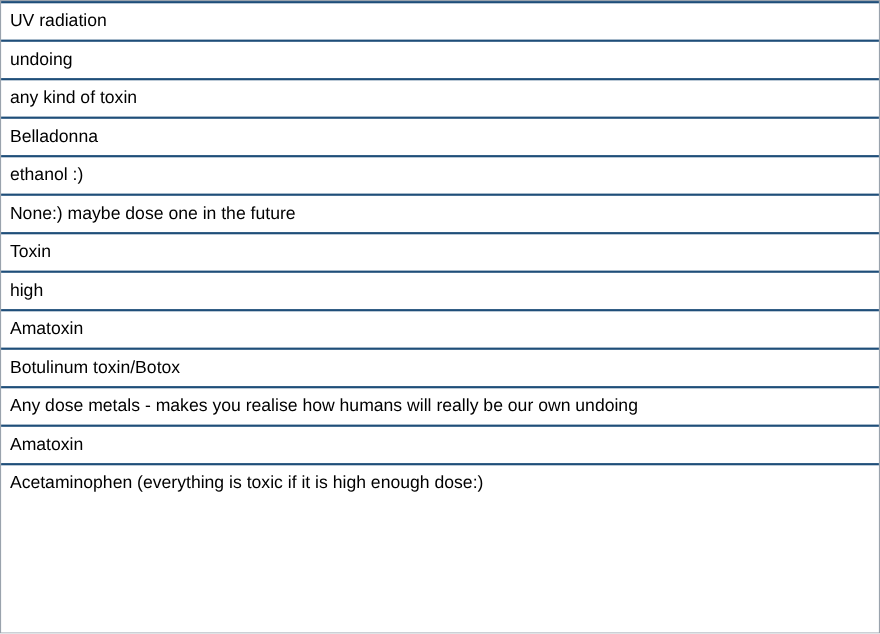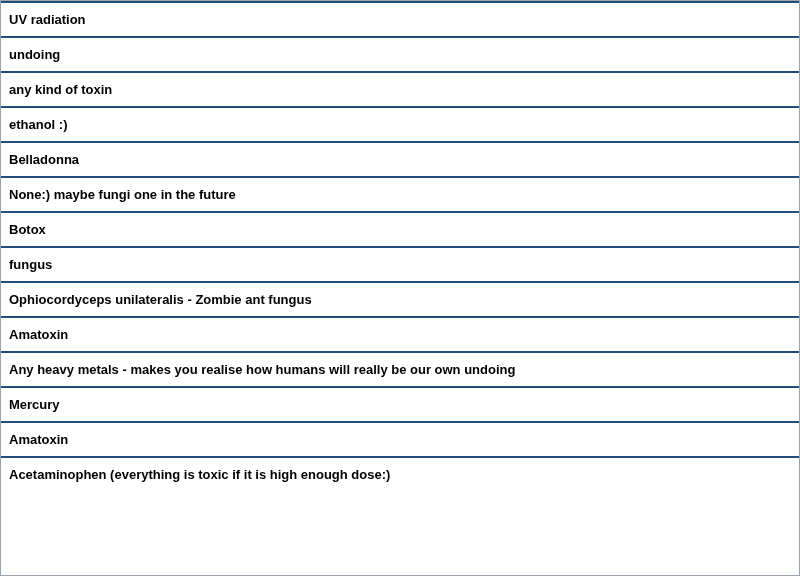--- a/index.html
+++ b/index.html
@@ -27,30 +27,29 @@
     flex-direction: column;
   }
   .table {
     width: 100%;
     border-collapse: collapse;
     table-layout: fixed;
   }
   .row-cell {
     height: 33px;
     padding: 0 0 0 8px;
-    font-size: 13px;
+    font-size: 16px;
     line-height: 33px;
     color: #000000;
     border-bottom: 2px solid #1f4e79;
     border-top: none;
     white-space: nowrap;
     overflow: hidden;
     text-overflow: clip;
     vertical-align: middle;
-    font-weight: bold;
   }
   .table tr:first-child .row-cell {
     border-top: 2px solid #1f4e79;
   }
   .table tr:last-child .row-cell {
     border-bottom: none;
   }
 </style>
 </head>
 <body>
@@ -61,45 +60,42 @@
       <tr>
         <td class="row-cell">UV radiation</td>
       </tr>
       <tr>
         <td class="row-cell">undoing</td>
       </tr>
       <tr>
         <td class="row-cell">any kind of toxin</td>
       </tr>
       <tr>
+        <td class="row-cell">Belladonna</td>
+      </tr>
+      <tr>
         <td class="row-cell">ethanol :)</td>
       </tr>
       <tr>
-        <td class="row-cell">Belladonna</td>
+        <td class="row-cell">None:) maybe dose one in the future</td>
       </tr>
       <tr>
-        <td class="row-cell">None:) maybe fungi one in the future</td>
+        <td class="row-cell">Toxin</td>
       </tr>
       <tr>
-        <td class="row-cell">Botox</td>
-      </tr>
-      <tr>
-        <td class="row-cell">fungus</td>
-      </tr>
-      <tr>
-        <td class="row-cell">Ophiocordyceps unilateralis - Zombie ant fungus</td>
+        <td class="row-cell">high</td>
       </tr>
       <tr>
         <td class="row-cell">Amatoxin</td>
       </tr>
       <tr>
-        <td class="row-cell">Any heavy metals - makes you realise how humans will really be our own undoing</td>
+        <td class="row-cell">Botulinum toxin/Botox</td>
       </tr>
       <tr>
-        <td class="row-cell">Mercury</td>
+        <td class="row-cell">Any dose metals - makes you realise how humans will really be our own undoing</td>
       </tr>
       <tr>
         <td class="row-cell">Amatoxin</td>
       </tr>
       <tr>
         <td class="row-cell">Acetaminophen (everything is toxic if it is high enough dose:)</td>
       </tr>
     </tbody>
   </table>
 </div>

